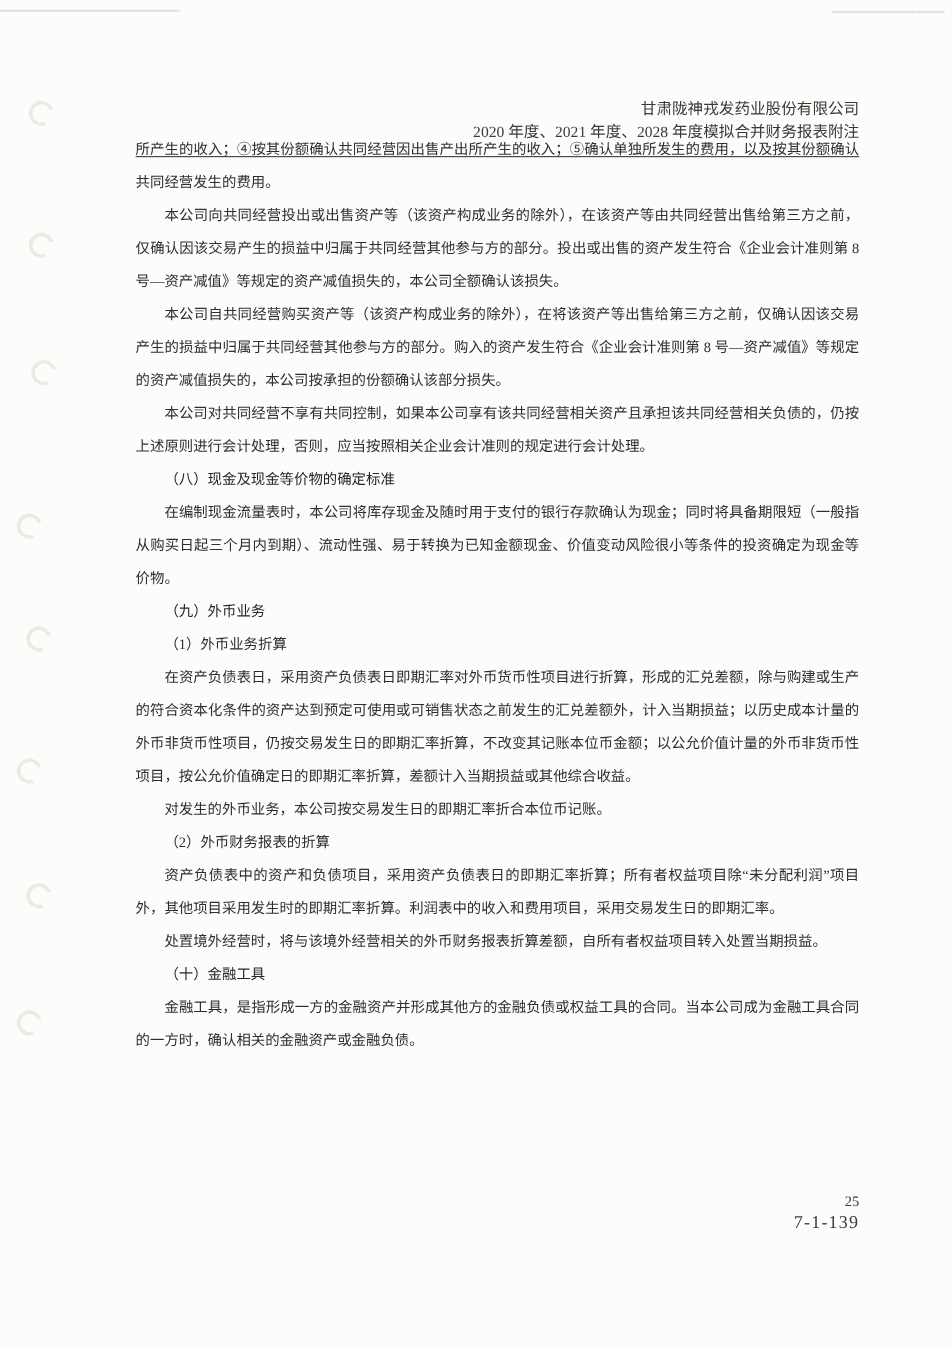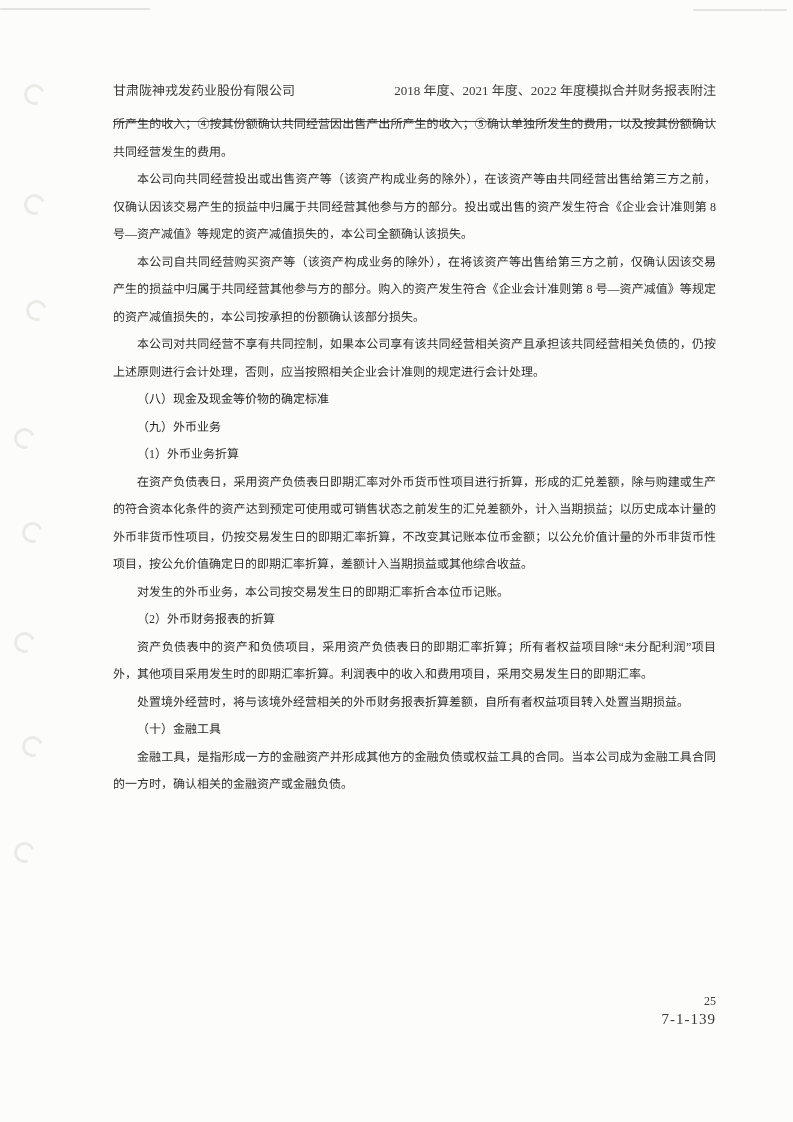--- a/index.html
+++ b/index.html
@@ -22,24 +22,25 @@
   .streak-c { top:9px; right:6px; width:24px; }
   
   .artifact {
     position:absolute; width:15px; height:15px;
     border:3px solid #e4e4e0; border-right-color:transparent;
     border-radius:50%; transform:rotate(25deg); opacity:.75;
   }
   .header {
     position:absolute; left:113px; top:80px; width:603px;
     display:flex; justify-content:space-between; align-items:flex-end;
-    padding-bottom:22px;
+    padding-bottom:12px;
     border-bottom:1.6px solid #4a4a48;
     font-size:13px; color:#3a3a38;
     white-space:nowrap;
+    flex-direction:column;
   }
   .doc-body {
     position:absolute; left:113px; top:111px; width:603px;
     font-size:12px; line-height:27.5px; color:#2e2e2c;
   }
   .doc-body p {
     margin:0; text-align:justify;
   }
   .doc-body p.indent { text-indent:2em; }
   .doc-body p.heading { font-weight:normal; text-indent:2em; color:#262624; }
@@ -64,29 +65,30 @@
   <div class="artifact" style="left:24px; top:194px;"></div>
   <div class="artifact" style="left:26px; top:300px;"></div>
   <div class="artifact" style="left:14px; top:428px;"></div>
   <div class="artifact" style="left:22px; top:522px;"></div>
   <div class="artifact" style="left:14px; top:632px;"></div>
   <div class="artifact" style="left:22px; top:736px;"></div>
   <div class="artifact" style="left:14px; top:842px;"></div>
 
   <div class="header">
     <span>甘肃陇神戎发药业股份有限公司</span>
-    <span>2018 年度、2021 年度、2022 年度模拟合并财务报表附注</span>
+    <span>2020 年度、2021 年度、2028 年度模拟合并财务报表附注</span>
   </div>
 
   <div class="doc-body">
       <p class="paragraph">所产生的收入；④按其份额确认共同经营因出售产出所产生的收入；⑤确认单独所发生的费用，以及按其份额确认共同经营发生的费用。</p>
       <p class="paragraph indent">本公司向共同经营投出或出售资产等（该资产构成业务的除外），在该资产等由共同经营出售给第三方之前，仅确认因该交易产生的损益中归属于共同经营其他参与方的部分。投出或出售的资产发生符合《企业会计准则第 8 号—资产减值》等规定的资产减值损失的，本公司全额确认该损失。</p>
       <p class="paragraph indent">本公司自共同经营购买资产等（该资产构成业务的除外），在将该资产等出售给第三方之前，仅确认因该交易产生的损益中归属于共同经营其他参与方的部分。购入的资产发生符合《企业会计准则第 8 号—资产减值》等规定的资产减值损失的，本公司按承担的份额确认该部分损失。</p>
       <p class="paragraph indent">本公司对共同经营不享有共同控制，如果本公司享有该共同经营相关资产且承担该共同经营相关负债的，仍按上述原则进行会计处理，否则，应当按照相关企业会计准则的规定进行会计处理。</p>
       <p class="heading indent">（八）现金及现金等价物的确定标准</p>
+      <p class="paragraph indent">在编制现金流量表时，本公司将库存现金及随时用于支付的银行存款确认为现金；同时将具备期限短（一般指从购买日起三个月内到期）、流动性强、易于转换为已知金额现金、价值变动风险很小等条件的投资确定为现金等价物。</p>
       <p class="heading indent">（九）外币业务</p>
       <p class="subheading indent">（1）外币业务折算</p>
       <p class="paragraph indent">在资产负债表日，采用资产负债表日即期汇率对外币货币性项目进行折算，形成的汇兑差额，除与购建或生产的符合资本化条件的资产达到预定可使用或可销售状态之前发生的汇兑差额外，计入当期损益；以历史成本计量的外币非货币性项目，仍按交易发生日的即期汇率折算，不改变其记账本位币金额；以公允价值计量的外币非货币性项目，按公允价值确定日的即期汇率折算，差额计入当期损益或其他综合收益。</p>
       <p class="paragraph indent">对发生的外币业务，本公司按交易发生日的即期汇率折合本位币记账。</p>
       <p class="subheading indent">（2）外币财务报表的折算</p>
       <p class="paragraph indent">资产负债表中的资产和负债项目，采用资产负债表日的即期汇率折算；所有者权益项目除“未分配利润”项目外，其他项目采用发生时的即期汇率折算。利润表中的收入和费用项目，采用交易发生日的即期汇率。</p>
       <p class="paragraph indent">处置境外经营时，将与该境外经营相关的外币财务报表折算差额，自所有者权益项目转入处置当期损益。</p>
       <p class="heading indent">（十）金融工具</p>
       <p class="paragraph indent">金融工具，是指形成一方的金融资产并形成其他方的金融负债或权益工具的合同。当本公司成为金融工具合同的一方时，确认相关的金融资产或金融负债。</p>
     </div>

